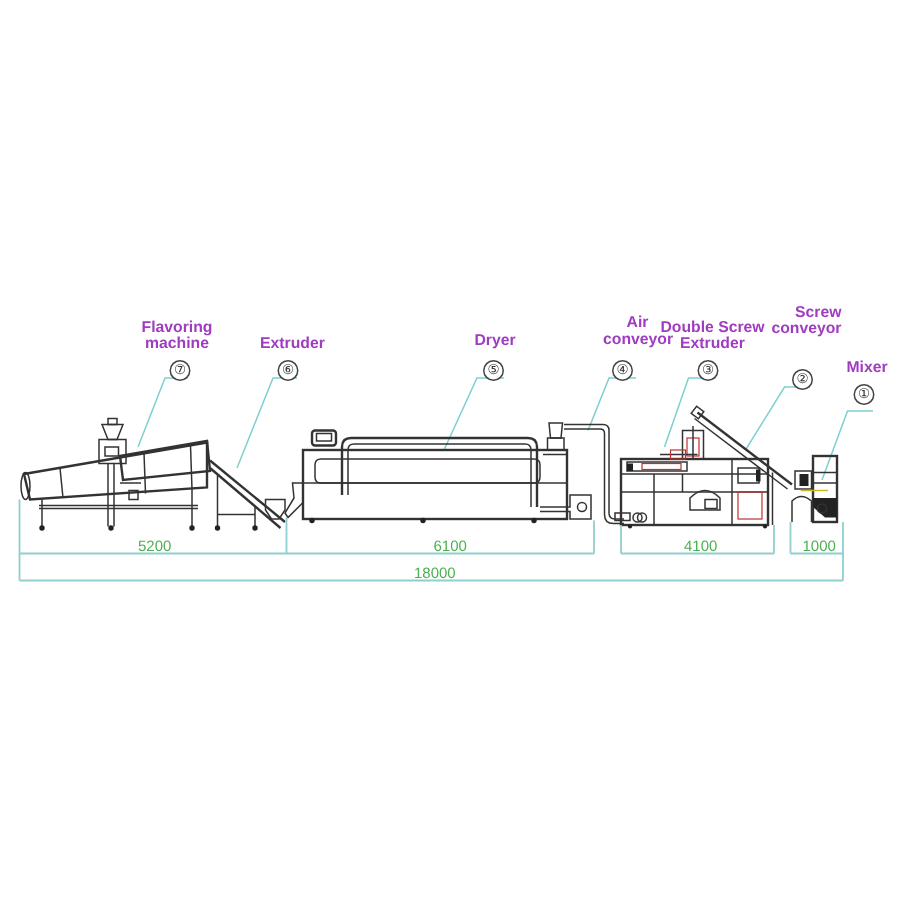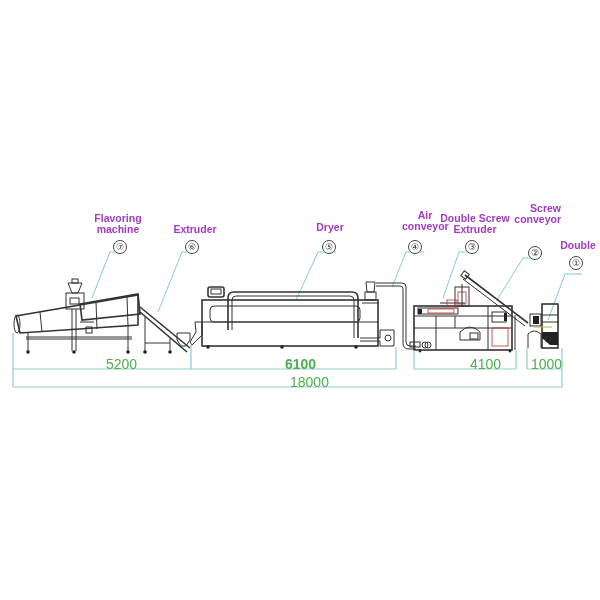--- a/index.html
+++ b/index.html
@@ -1,20 +1,20 @@
 <!DOCTYPE html>
 <html><head>
   <meta charset="utf-8">
   <style>
     html, body { margin: 0; padding: 0; background: #ffffff; }
     body { width: 600px; height: 600px; overflow: hidden; position: relative; font-family: "Liberation Sans", sans-serif; }
     #diagram { position: absolute; left: 0; top: 0; width: 556px; height: 600px; }
     .lbl { position: absolute; color: #a03cc0; font-weight: bold; font-size: 10.5px; line-height: 11px; text-align: center; white-space: nowrap; font-family: "Liberation Sans", sans-serif; }
     .num { position: absolute; width: 12px; height: 12px; border: 1px solid #444; border-radius: 50%; font-size: 9px; line-height: 12px; text-align: center; color: #333; font-family: "DejaVu Sans", sans-serif; background: #fff; }
-    .dim { position: absolute; color: #4caf50; font-size: 14px; line-height: 9px; font-family: "Liberation Sans", sans-serif; margin-left: 14px; }
+    .dim { position: absolute; color: #4caf50; font-size: 10px; line-height: 9px; font-family: "Liberation Sans", sans-serif; }
     .ln { fill: none; stroke: #333; stroke-width: 1; }
     .ln2 { fill: none; stroke: #333; stroke-width: 1.6; }
     .lead { fill: none; stroke: #7fcfcf; stroke-width: 1; }
     .dm { fill: none; stroke: #8fcfd0; stroke-width: 1.2; }
     .red { fill: none; stroke: #c03030; stroke-width: 0.8; }
     .yel { fill: none; stroke: #c9b820; stroke-width: 1; }
     .ft { fill: #222; }
   </style>
 </head>
 <body>
@@ -208,23 +208,23 @@
   </div>
   <div class="num" style="left:465px; top:240px;">③</div>
 
   <div class="lbl" style="left:511px; top:203px; width:50px;text-align:right;">
     <div>Screw</div>
     <div>conveyor</div>
   </div>
   <div class="num" style="left:528px; top:246px;">②</div>
 
   <div class="lbl" style="left:560px; top:240px; width:36px;">
-    <div>Double</div>
+    <div>Mixer</div>
   </div>
   <div class="num" style="left:569px; top:256px;">①</div>
 
   
   <div class="dim" style="left:92px; top:360px;">5200</div>
-  <div class="dim" style="left:271px; top:360px;font-weight:bold;">6100</div>
+  <div class="dim" style="left:289px; top:360px;">6100</div>
   <div class="dim" style="left:456px; top:360px;">4100</div>
-  <div class="dim" style="left:517px; top:360px;">1000</div>
+  <div class="dim" style="left:535px; top:360px;">1000</div>
   <div class="dim" style="left:276px; top:378px;">18000</div>
 </div>
 
 </body></html>

